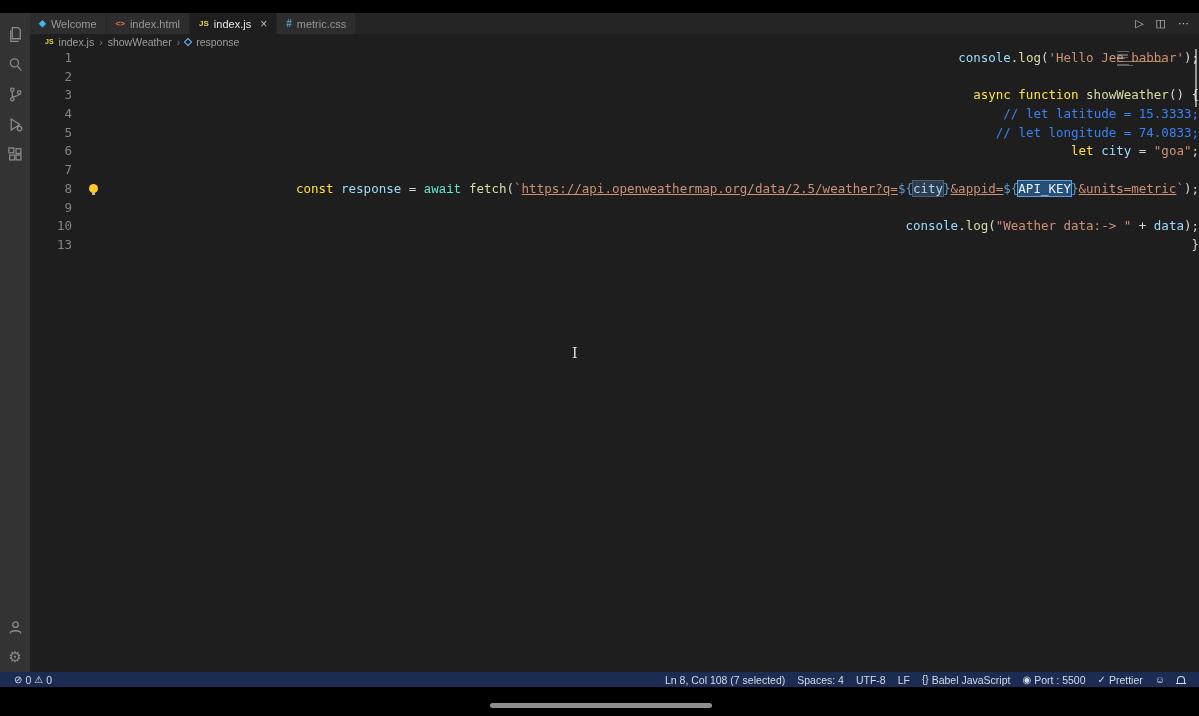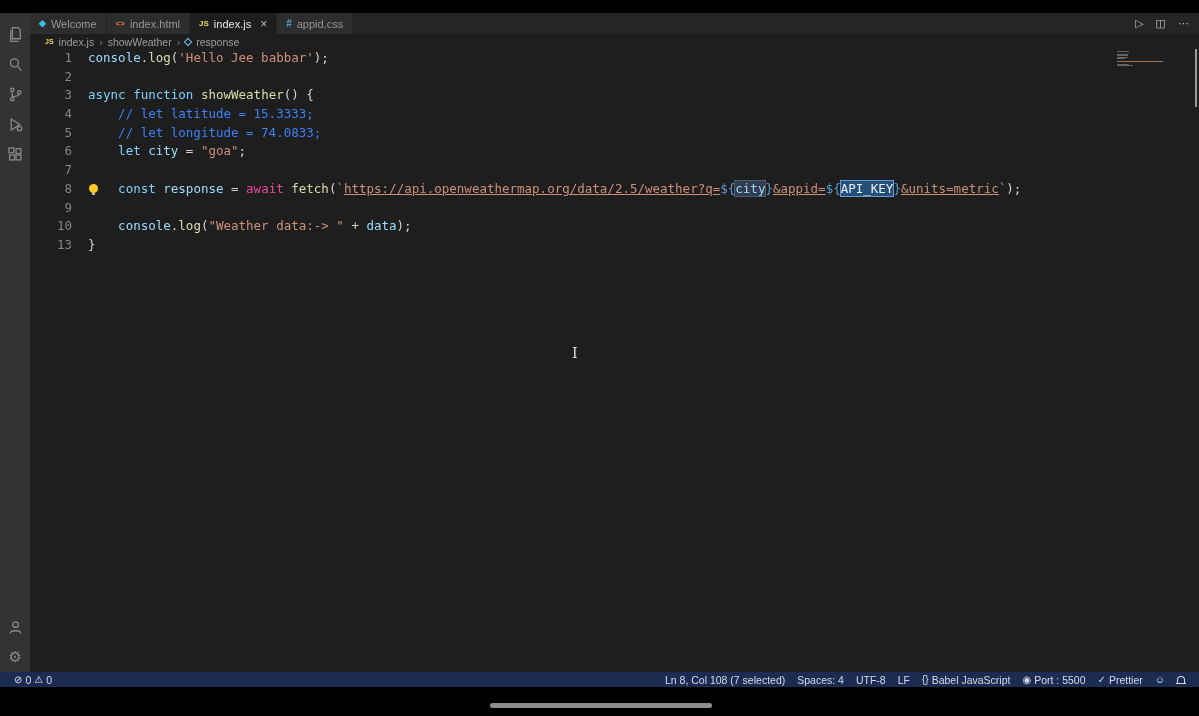--- a/index.html
+++ b/index.html
@@ -45,25 +45,25 @@
   .bc-file-icon { color:#e8d44d; font-weight:bold; font-size:7px; }
   .bc-sep { color:#7a7a7a; }
   .bc-symbol { width:6px; height:6px; border:1px solid #75beff; transform:rotate(45deg);
                display:inline-block; }
 
   
   .editor { flex:1; position:relative; font-family:"DejaVu Sans Mono", monospace;
             font-size:12.5px; line-height:18.7px; color:#d4d4d4; overflow:hidden; }
   .code-line { display:flex; height:18.7px; }
   .gutter { flex:0 0 58px; text-align:right; padding-right:16px; color:#858585; }
-  .content { white-space:pre; position:relative; flex:1; }
+  .content { white-space:pre; position:relative; flex:1;text-align:right; }
 
   .tk-plain { color:#d4d4d4; }
-  .tk-kw    { color:#7dd3fc; }
-  .tk-ctrl  { color:#ec4899; }
+  .tk-kw    { color:#fde047; }
+  .tk-ctrl  { color:#5eead4;font-family:Liberation Mono, monospace; }
   .tk-fn    { color:#dcdcaa; }
   .tk-var   { color:#9cdcfe; }
   .tk-str   { color:#ce9178; }
   .tk-strl  { text-decoration:underline;margin-top:46px; }
   .tk-cmt   { color:#3b82f6; }
   .tk-interp{ color:#569cd6; }
   .tk-sel   { background:#264f78; box-shadow:0 0 0 1px #5f9fd8; color:#e8f1fa; }
   .tk-hl    { background:rgba(85,120,170,0.35); box-shadow:0 0 0 1px rgba(130,170,220,0.45); }
 
   .bulb { position:absolute; left:1px; top:4px; width:9px; height:9px;
@@ -157,21 +157,21 @@
           <span class="ticon ticon-html">&lt;&gt;</span>
           <span>index.html</span>
         </div>
         <div class="tab active">
           <span class="ticon ticon-js">JS</span>
           <span>index.js</span>
           <span class="tab-close">×</span>
         </div>
         <div class="tab">
           <span class="ticon ticon-css">#</span>
-          <span>appid.css</span>
+          <span>metric.css</span>
         </div>
         <div class="editor-actions">
           <span>▷</span>
           <span>◫</span>
           <span>⋯</span>
         </div>
       </div>
 
       <div class="breadcrumb">
         <span class="bc-file-icon">JS</span>

